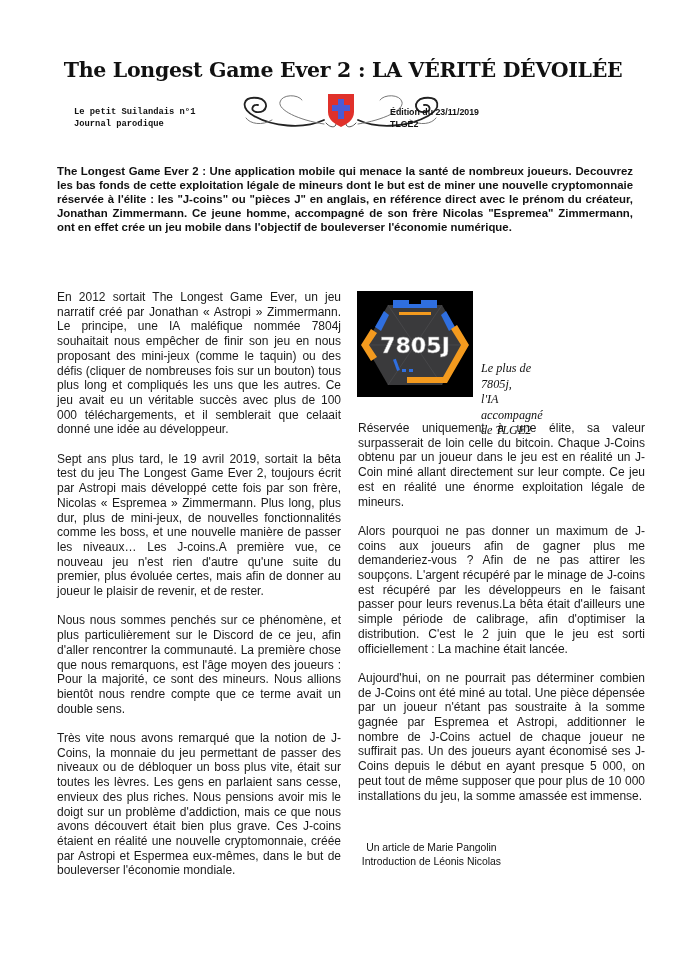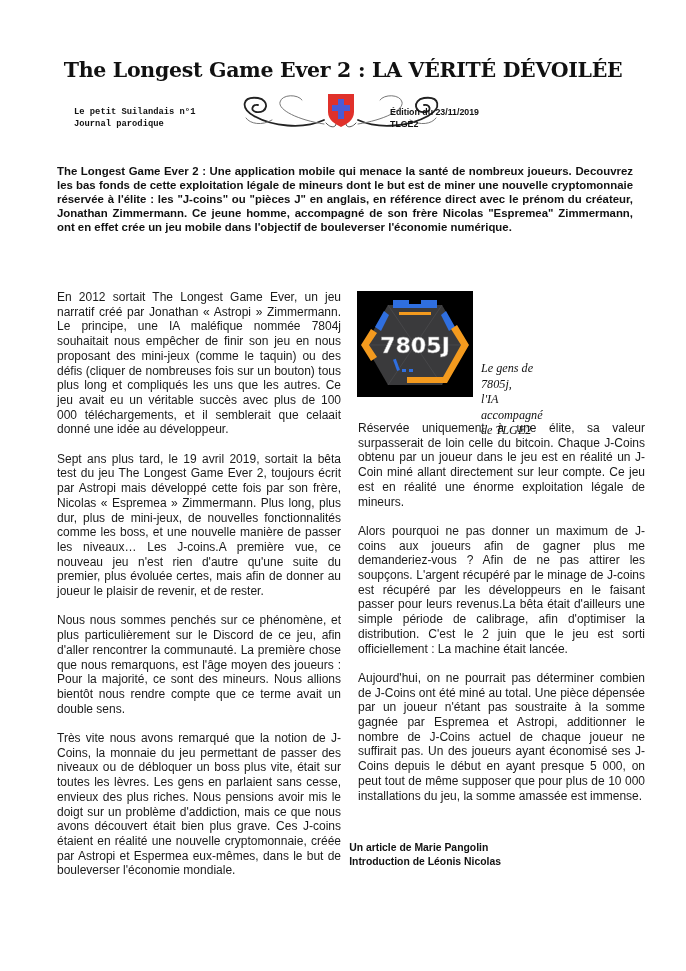--- a/index.html
+++ b/index.html
@@ -30,22 +30,22 @@
   }
   .col p { margin: 0 0 14.7px 0; }
   .col-left { left: 57px; top: 282px; width: 284px; }
   .col-right { left: 346px; top: 413px; width: 287px; margin-left: 12px; }
   .logo { position: absolute; left: 357px; top: 283px; width: 116px; height: 106px; }
   .caption {
     position: absolute; left: 481px; top: 353px;
     font-family: "Liberation Serif", serif; font-style: italic; font-size: 12.2px; line-height: 15.5px;
   }
   .signature {
-    position: absolute; right: 53px; top: 833px; text-align: left;
-    font-family: "Liberation Sans", sans-serif; font-weight: bold; font-size: 10.4px; line-height: 14px;
+    position: absolute; right: 53px; top: 833px; text-align: center;
+    font-family: "Liberation Sans", sans-serif; font-weight: normal; font-size: 10.4px; line-height: 14px;
   }
 </style>
 </head>
 <body>
 
 <div class="page">
 
   <div class="title">The Longest Game Ever 2 : LA VÉRITÉ DÉVOILÉE</div>
 
   <div class="masthead-left">
@@ -96,21 +96,21 @@
     <rect x="42" y="21" width="32" height="3" fill="#f39a1e"></rect>
     <path d="M4 54 L14 38 L20 42 L12 54 L20 66 L14 70 Z" fill="#f39a1e"></path>
     <path d="M112 54 L100 34 L94 38 L104 54 L86 86 H50 V92 H90 Z" fill="#f39a1e"></path>
     <rect x="38" y="68" width="3" height="12" fill="#2f6fe0" transform="rotate(-20 39 74)"></rect>
     <rect x="45" y="78" width="4" height="3" fill="#2f6fe0"></rect>
     <rect x="52" y="78" width="4" height="3" fill="#2f6fe0"></rect>
     <text x="58" y="62" text-anchor="middle" font-family="DejaVu Sans, sans-serif" font-weight="bold" font-size="22" fill="#fff" stroke="#888" stroke-width="0.5" textLength="70" lengthAdjust="spacingAndGlyphs">7805J</text>
   </svg>
 
   <div class="caption">
-    <div>Le gens de 7805j,</div>
+    <div>Le plus de 7805j,</div>
     <div>l'IA accompagné de TLGE2</div>
   </div>
 
   <div class="col col-right">
     <p>Réservée uniquement à une élite, sa valeur surpasserait de loin celle du bitcoin. Chaque J-Coins obtenu par un joueur dans le jeu est en réalité un J-Coin miné allant directement sur leur compte. Ce jeu est en réalité une énorme exploitation légale de mineurs.</p>
     <p>Alors pourquoi ne pas donner un maximum de J-coins aux joueurs afin de gagner plus me demanderiez-vous ? Afin de ne pas attirer les soupçons. L'argent récupéré par le minage de J-coins est récupéré par les développeurs en le faisant passer pour leurs revenus.La bêta était d'ailleurs une simple période de calibrage, afin d'optimiser la distribution. C'est le 2 juin que le jeu est sorti officiellement : La machine était lancée.</p>
     <p>Aujourd'hui, on ne pourrait pas déterminer combien de J-Coins ont été miné au total. Une pièce dépensée par un joueur n'étant pas soustraite à la somme gagnée par Espremea et Astropi, additionner le nombre de J-Coins actuel de chaque joueur ne suffirait pas. Un des joueurs ayant économisé ses J-Coins depuis le début en ayant presque 5 000, on peut tout  de même supposer que pour plus de 10 000 installations du jeu, la somme amassée est immense.</p>
   </div>
 
   <div class="signature">

